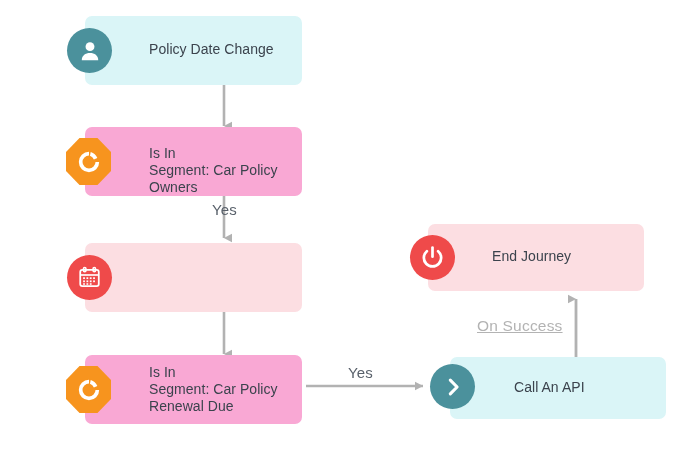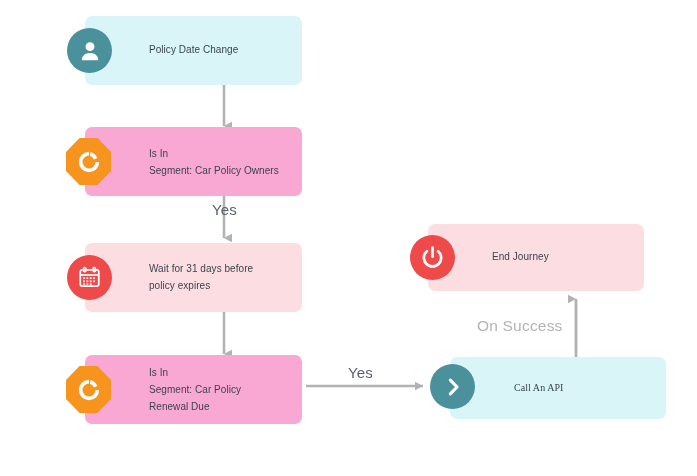--- a/index.html
+++ b/index.html
@@ -28,21 +28,21 @@
     border-radius: 7px;
     box-sizing: border-box;
     display: flex;
     align-items: center;
   }
   .node .label {
     position: absolute;
     left: 64px;
     right: 10px;
     color: #3b434d;
-    font-size: 10px;
+    font-size: 14px;
     line-height: 17px;
     letter-spacing: 0.05px;
     white-space: pre-line;
   }
   .node.teal  { background: #daf5f7; }
   .node.amber { background: #f9a8d4; }
   .node.rose  { background: #fcdee2; }
 
   
   .nicon {
@@ -115,21 +115,21 @@
 
     <line x1="306" y1="386" x2="423" y2="386" stroke="#b2b2b2" stroke-width="2.6" marker-end="url(#ah-right)"></line>
 
     <line x1="576" y1="357" x2="576" y2="299" stroke="#b2b2b2" stroke-width="2.8" marker-end="url(#ah-up)"></line>
   </svg>
 
   <div class="edge-label" style="left:212px; top:201px;">Yes</div>
 
   <div class="edge-label" style="left:348px; top:364px;">Yes</div>
 
-  <div class="edge-label big" style="left:477px; top:317px;">On Success</div>
+  <div class="edge-label big" style="left:477px; top:317px;text-decoration:underline;">On Success</div>
 
   <div class="node teal" style="left:85px; top:16px; width:217px; height:69px;">
     <div class="nicon">
       <div class="disc tealdisc">
         <svg width="26" height="26" viewBox="0 0 24 24" aria-hidden="true">
           <circle cx="12" cy="8" r="4.1" fill="#ffffff"></circle>
           <path d="M4.4 20.5c0-4.2 3.4-6.6 7.6-6.6s7.6 2.4 7.6 6.6z" fill="#ffffff"></path>
         </svg>
       </div>
     </div>
@@ -166,22 +166,20 @@
             <rect x="9.1" y="14.8" width="1.7" height="1.7"></rect>
             <rect x="12.3" y="14.8" width="1.7" height="1.7"></rect>
             <rect x="15.5" y="14.8" width="1.7" height="1.7"></rect>
             <rect x="5.9" y="17.5" width="1.7" height="1.5"></rect>
             <rect x="9.1" y="17.5" width="1.7" height="1.5"></rect>
             <rect x="12.3" y="17.5" width="1.7" height="1.5"></rect>
           </g>
         </svg>
       </div>
     </div>
-    <div class="label" style="top:17px;">Wait for 31 days before
-policy expires</div>
   </div>
 
   <div class="node amber" style="left:85px; top:355px; width:217px; height:69px;">
     <div class="nicon" style="left:-19px;">
       <div class="oct">
         <svg width="26" height="26" viewBox="0 0 24 24" aria-hidden="true">
           <path d="M12 2.6a9.4 9.4 0 1 0 9.4 9.4h-3.4a6 6 0 1 1-6-6z" fill="#ffffff"></path>
           <path d="M13.6 2.8a9.45 9.45 0 0 1 6.1 5.6l-3.2 1.3a6 6 0 0 0-3.6-3.4z" fill="#ffffff"></path>
         </svg>
       </div>
@@ -204,16 +202,16 @@
   </div>
 
   <div class="node teal" style="left:450px; top:357px; width:216px; height:62px;">
     <div class="nicon" style="left:-20px; top:7px;">
       <div class="disc tealdisc">
         <svg width="24" height="24" viewBox="0 0 24 24" aria-hidden="true">
           <path d="M9.3 5.2 L16.1 12 L9.3 18.8" fill="none" stroke="#ffffff" stroke-width="3.1" stroke-linecap="round" stroke-linejoin="round"></path>
         </svg>
       </div>
     </div>
-    <div class="label" style="top:22px;font-family:Liberation Serif, serif;">Call An API</div>
+    <div class="label" style="top:22px;">Call An API</div>
   </div>
 
 </div>
 
 </body></html>

